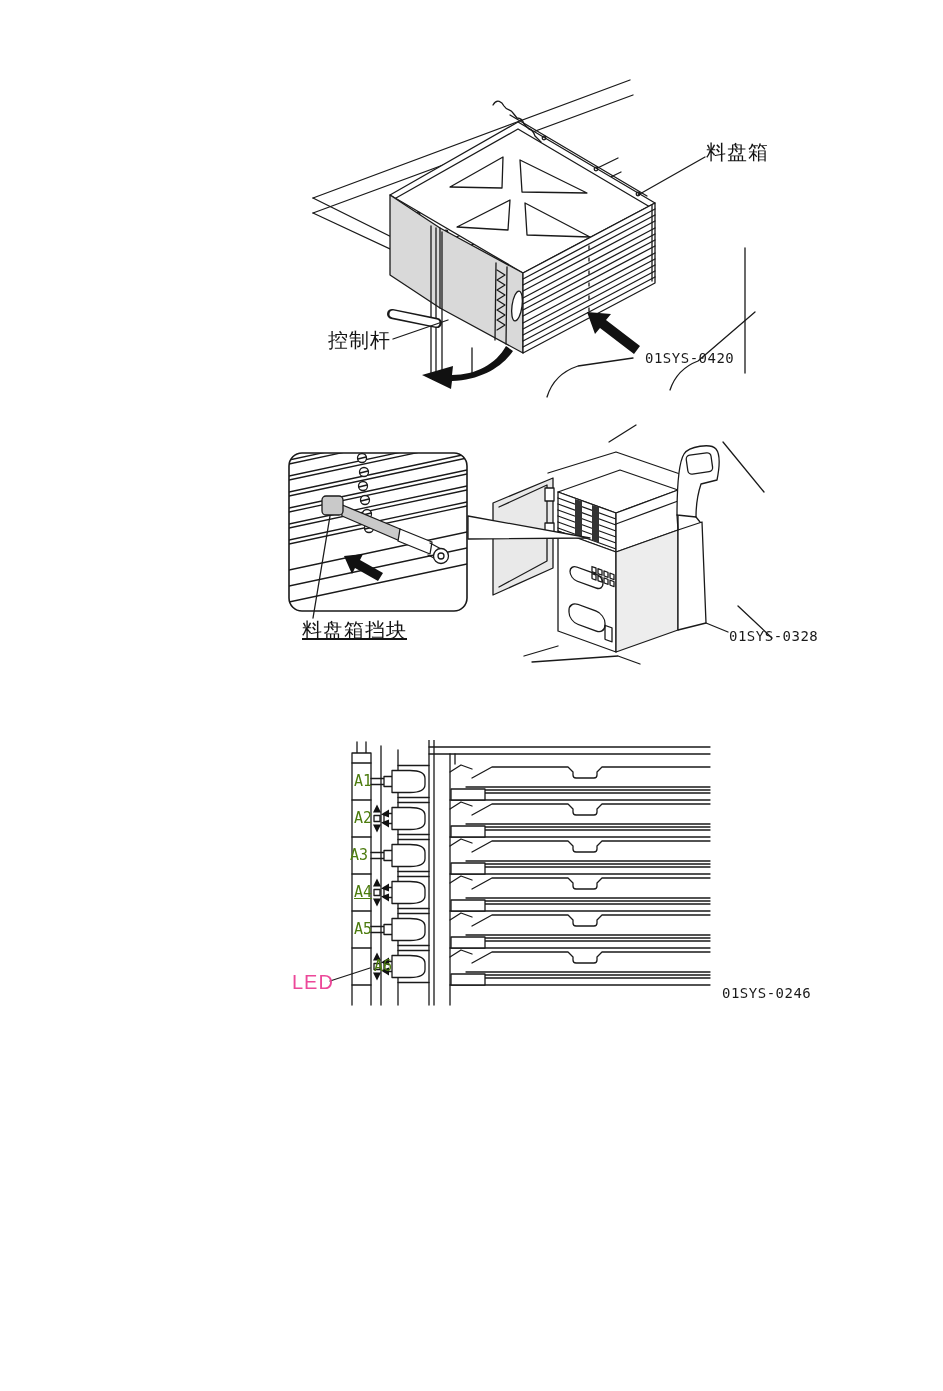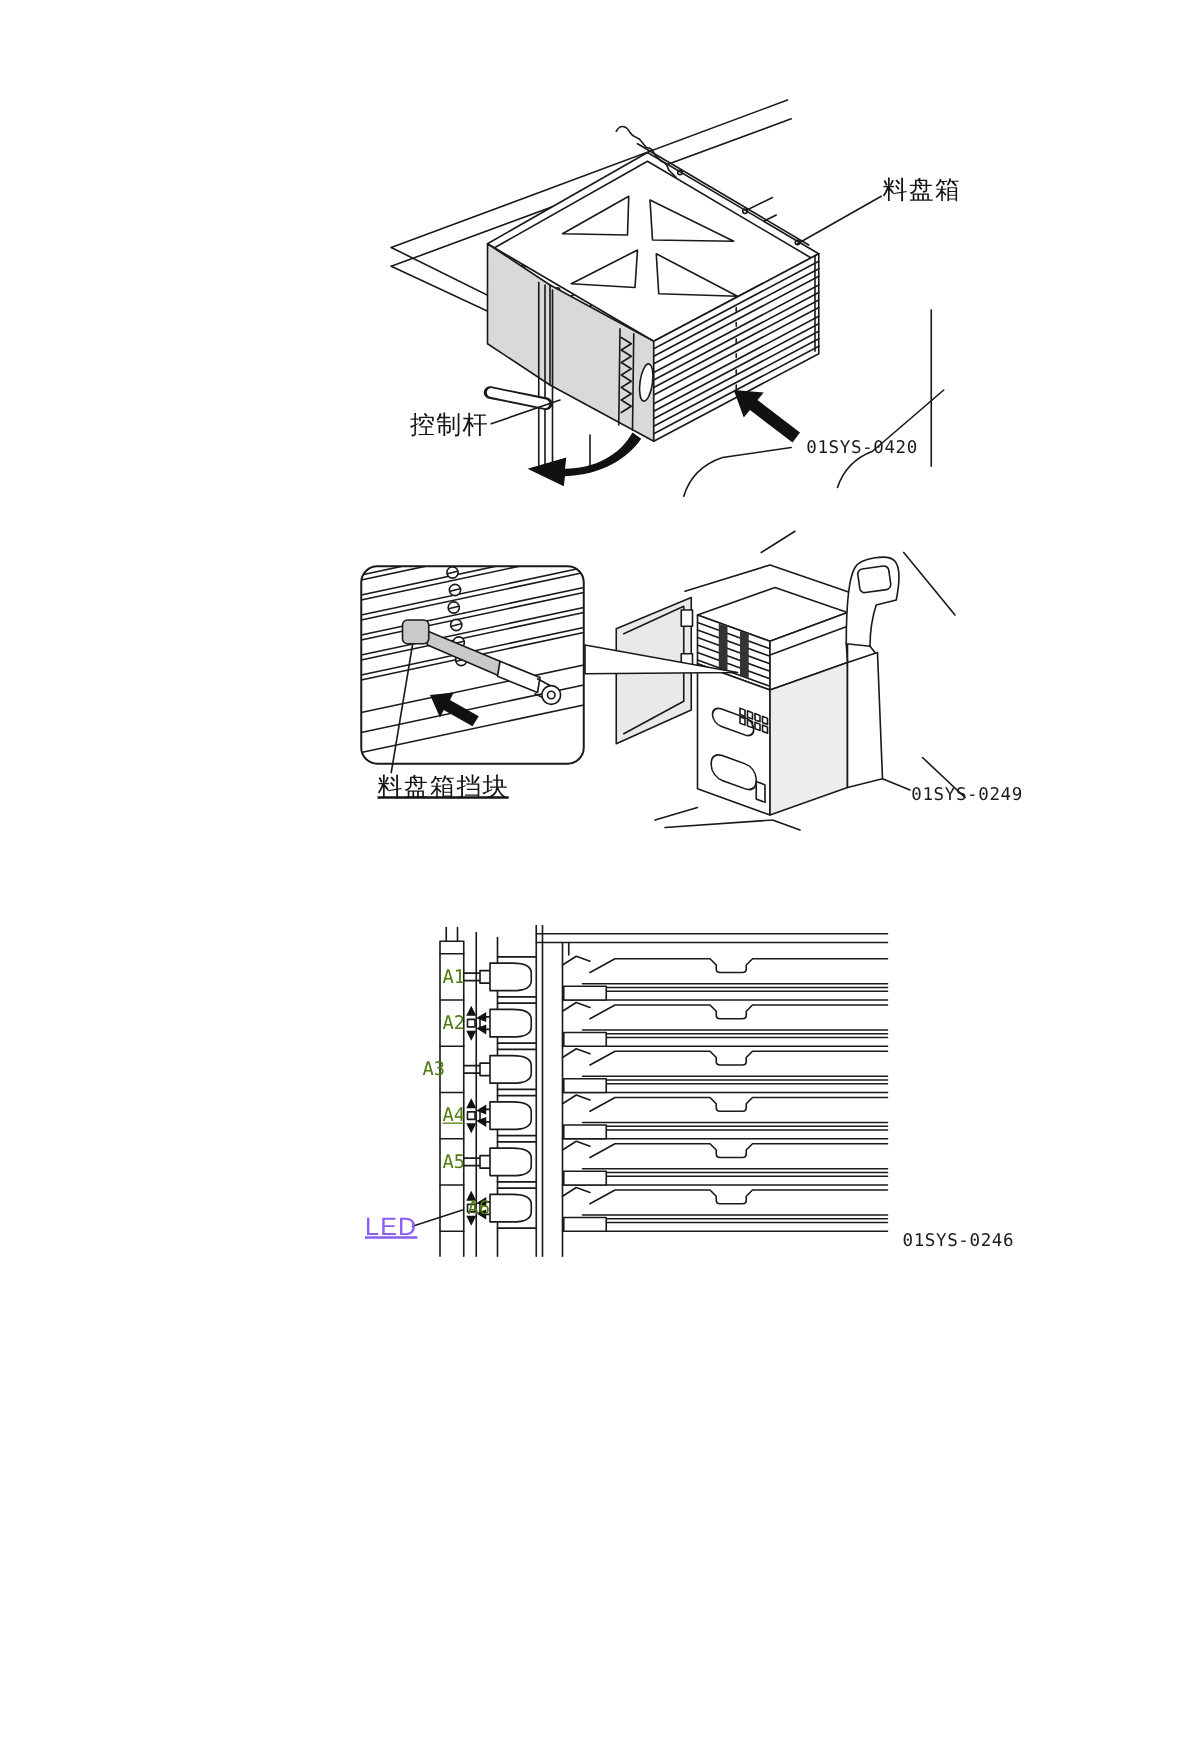--- a/index.html
+++ b/index.html
@@ -6,22 +6,22 @@
   .page{position:relative;width:943px;height:1049px;background:#ffffff;overflow:hidden;
         font-family:"Liberation Sans",sans-serif;color:#111;}
   .fig{position:absolute;}
   .fig svg{display:block;}
   .lbl{position:absolute;color:#141414;font-family:"Liberation Sans",sans-serif;
        font-size:20px;letter-spacing:1px;white-space:nowrap;line-height:1;}
   .fid{position:absolute;color:#1a1a1a;font-family:"DejaVu Sans Mono",monospace;
        font-size:14px;letter-spacing:0.5px;white-space:nowrap;line-height:1;}
   .slotlbl{position:absolute;color:#4d7c0f;font-family:"DejaVu Sans Mono",monospace;
        font-size:15px;line-height:1;white-space:nowrap;}
-  .ledlbl{position:absolute;color:#8b5cf6;font-family:"Liberation Sans",sans-serif;
-       font-size:20px;line-height:1;letter-spacing:1px;text-decoration:underline;}
+  .ledlbl{position:absolute;color:#ec4899;font-family:"Liberation Sans",sans-serif;
+       font-size:20px;line-height:1;letter-spacing:1px;}
   .rule{position:absolute;left:2px;right:2px;top:1382px;height:5px;background:#141414;}
   svg *{vector-effect:none;}
 </style>
 </head>
 <body>
 
 <div class="page">
 
   <div class="fig" style="left:300px;top:58px;width:560px;height:340px;">
     <svg width="560" height="340" viewBox="0 0 560 340">
@@ -199,21 +199,21 @@
           </g>
           <path d="M33,198 L50,96"></path>
         </g>
       </g>
 
       <polygon points="64,136 83,134 80,140 103,153 98,161 75,148 72,154" fill="#111"></polygon>
     </svg>
   </div>
 
   <span class="lbl" style="left:302px;top:620px;text-decoration:underline;">料盘箱挡块</span>
-  <span class="fid" style="left:729px;top:629px;">01SYS-0249</span>
+  <span class="fid" style="left:729px;top:629px;">01SYS-0328</span>
 
   <div class="fig" style="left:280px;top:740px;width:530px;height:270px;">
     <svg width="530" height="270" viewBox="0 0 530 270">
       <defs>
         <g id="f3-tray">
           <path d="M192,16 L212,5 H288 L293,10 V13 Q293,16 296,16 H314 Q317,16 317,13 V10 L322,5 H430" fill="none"></path>
           <path d="M170,10 L181,3 L192,7" fill="none"></path>
           <path d="M186,25 H430 M186,28 H430 M190,31 H430 M170,38 H430" fill="none"></path>
           <rect x="171" y="27" width="34" height="11" fill="#ffffff"></rect>
         </g>
@@ -277,21 +277,21 @@
           <use href="#f3-led" transform="translate(97,226.5)"></use>
         </g>
 
         <path d="M50,241 L90,228"></path>
       </g>
     </svg>
   </div>
 
   <span class="slotlbl" style="left:354px;top:774px;">A1</span>
   <span class="slotlbl" style="left:354px;top:811px;">A2</span>
-  <span class="slotlbl" style="left:338px;top:848px;">A3</span>
+  <span class="slotlbl" style="left:350px;top:848px;">A3</span>
   <span class="slotlbl" style="left:354px;top:885px;text-decoration:underline;">A4</span>
   <span class="slotlbl" style="left:354px;top:922px;">A5</span>
   <span class="slotlbl" style="left:354px;top:959px;padding-left:20px;">A6</span>
   <span class="ledlbl" style="left:292px;top:972px;">LED</span>
   <span class="fid" style="left:722px;top:986px;text-align:right;">01SYS-0246</span>
 
   <div class="rule"></div>
 </div>
 
 </body></html>

